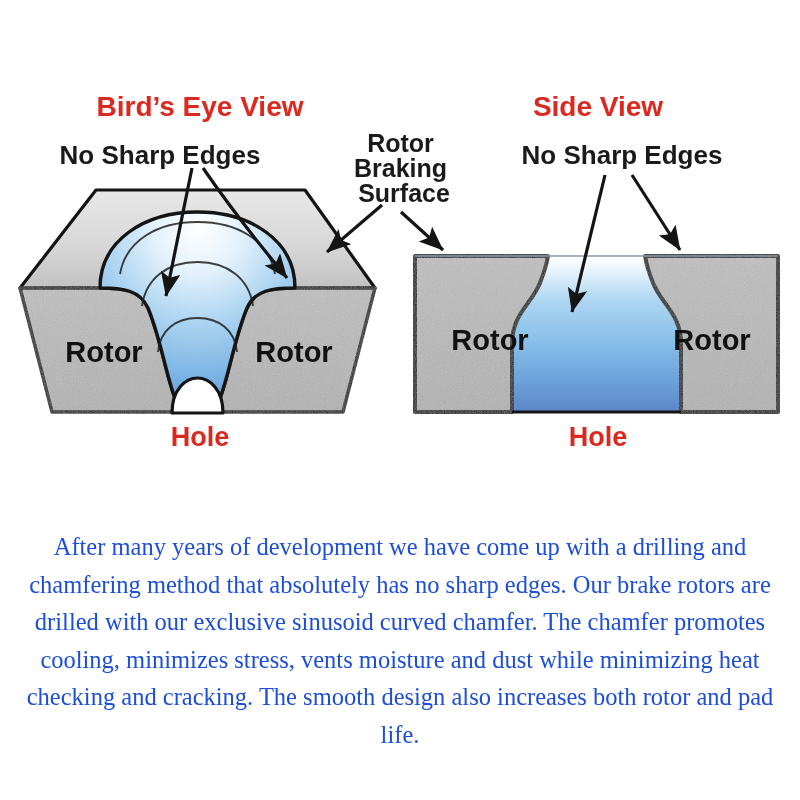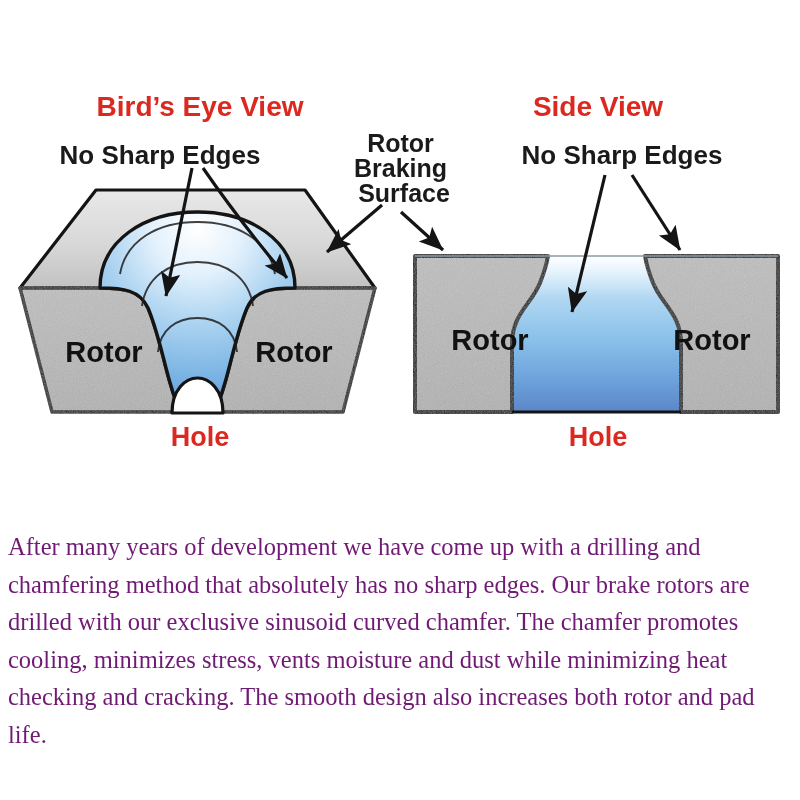--- a/index.html
+++ b/index.html
@@ -12,25 +12,25 @@
     position:relative;
   }
   #stage{position:relative;width:800px;height:800px;}
   #diagram-svg{position:absolute;left:0;top:0;width:800px;height:800px;}
 
   .caption{
     position:absolute;
     left:8px;
     top:528px;
     width:784px;
-    text-align:left;
+    text-align:center;
     font-family:"Liberation Serif", serif;
     font-size:24.5px;
     line-height:37.5px;
-    color:#701a75;
+    color:#1d4ed8;
     letter-spacing:0px;
     white-space:pre-line;
   }
 </style>
 </head>
 <body>
 
 <div id="stage">
 
   <svg id="diagram-svg" viewBox="0 0 800 800" xmlns="http://www.w3.org/2000/svg">

